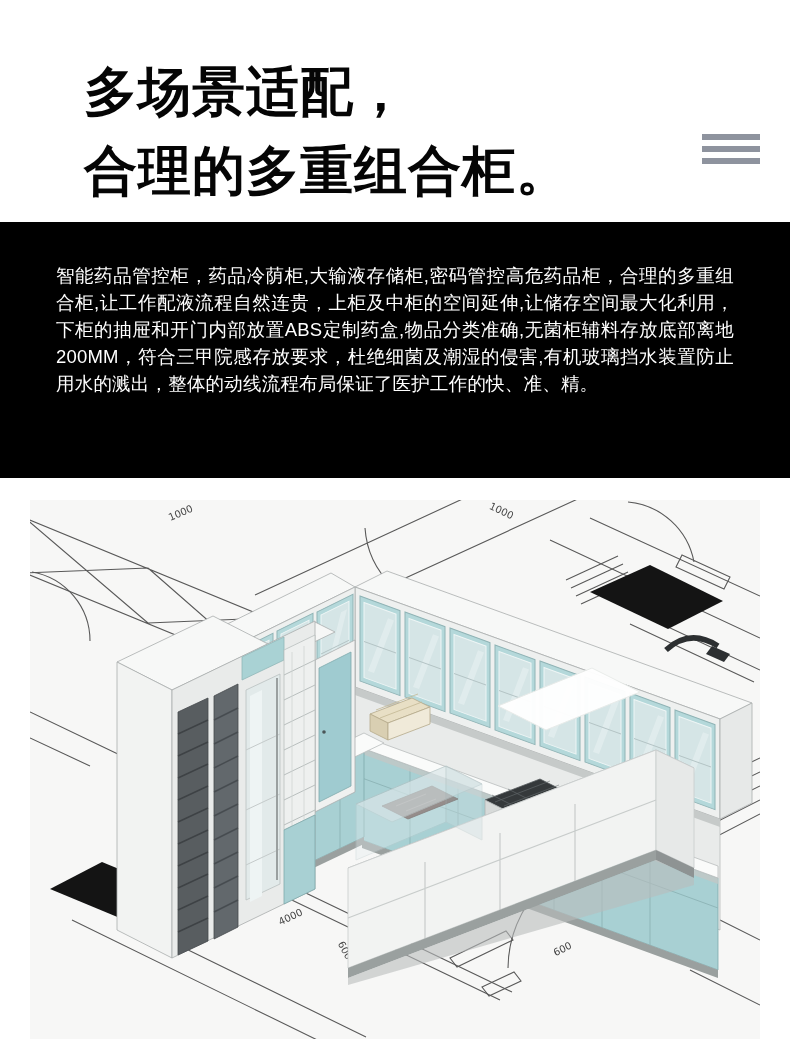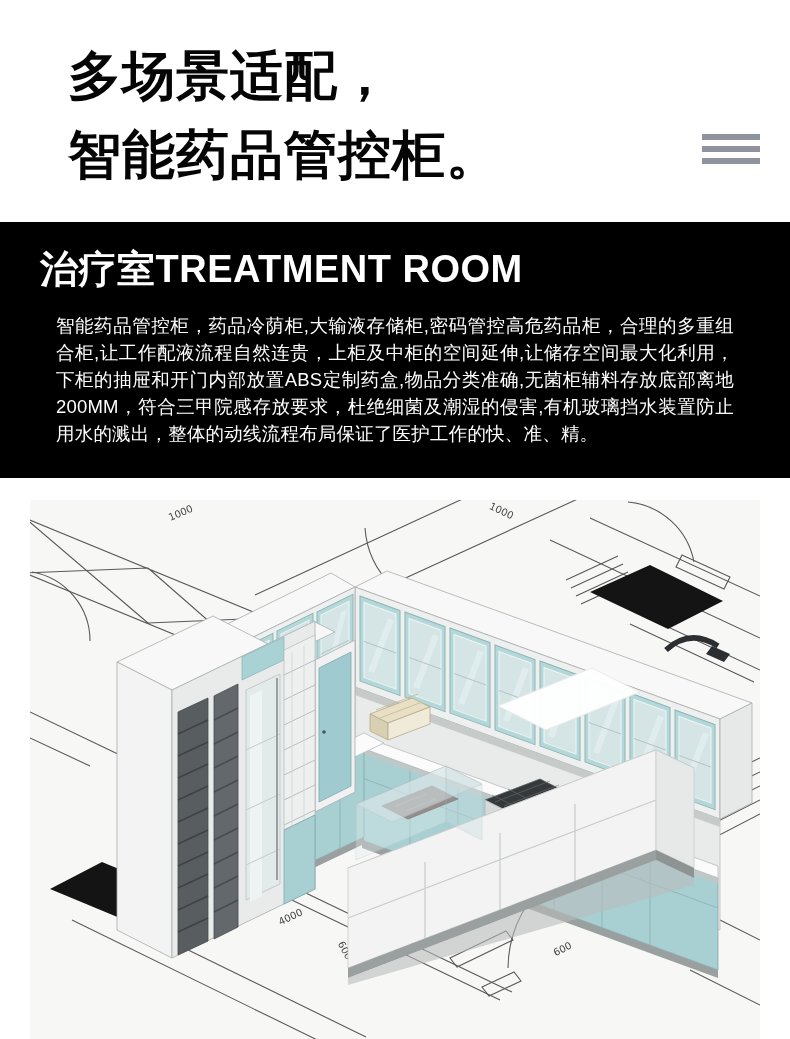--- a/index.html
+++ b/index.html
@@ -2,49 +2,48 @@
 <html><head>
 <meta charset="utf-8">
 <style>
   html,body{margin:0;padding:0;}
   body{
     width:790px;height:1039px;overflow:hidden;background:#ffffff;
     font-family:"Liberation Sans","DejaVu Sans",sans-serif;position:relative;
   }
   
   .hero{position:relative;height:222px;box-sizing:border-box;padding:36px 0 0 68px;background:#ffffff;}
-  .hero h1{margin:0;font-size:53px;line-height:79px;font-weight:900;color:#050505;letter-spacing:1px;}
+  .hero h1{margin:16px;font-size:53px;line-height:79px;font-weight:900;color:#050505;letter-spacing:1px;}
   .menu-deco{position:absolute;top:134px;right:30px;width:58px;}
   .menu-deco .bar{height:6px;background:#8e939e;margin-bottom:6px;}
   .menu-deco .bar:last-child{margin-bottom:0;}
   
   .panel{height:256px;box-sizing:border-box;background:#000000;padding:24px 40px 0 40px;}
   .panel-title{margin:0 0 20px 0;font-size:38px;line-height:46px;font-weight:800;color:#ffffff;letter-spacing:0.5px;}
   .panel-body{margin:16px;font-size:18.5px;line-height:27px;color:#ffffff;text-align:justify;letter-spacing:0.2px;}
   
   .render-section{position:relative;height:561px;background:#ffffff;}
   .render-svg{position:absolute;left:30px;top:22px;width:730px;height:539px;display:block;}
   .plan-label{font-family:"DejaVu Sans",sans-serif;font-size:10px;fill:#454545;}
   .room-label{font-family:"DejaVu Sans",sans-serif;font-size:17px;fill:#3e3e3e;letter-spacing:1px;}
 </style>
 </head>
 <body>
 
 <div class="hero">
   <h1><span>多场景适配，</span><br>
-  <span>智能药品管控柜。</span></h1>
+  <span>合理的多重组合柜。</span></h1>
   <div class="menu-deco">
     <div class="bar"></div>
     <div class="bar"></div>
     <div class="bar"></div>
   </div>
 </div>
 
 <div class="panel">
-  <h2 class="panel-title">治疗室TREATMENT ROOM</h2>
   <p class="panel-body">智能药品管控柜，药品冷荫柜,大输液存储柜,密码管控高危药品柜，合理的多重组合柜,让工作配液流程自然连贵，上柜及中柜的空间延伸,让储存空间最大化利用，下柜的抽屉和开门内部放置ABS定制药盒,物品分类准确,无菌柜辅料存放底部离地200MM，符合三甲院感存放要求，杜绝细菌及潮湿的侵害,有机玻璃挡水装置防止用水的溅出，整体的动线流程布局保证了医护工作的快、准、精。</p>
 </div>
 
 <div class="render-section">
 <svg class="render-svg" viewBox="0 0 730 539">
 
   <rect x="0" y="0" width="730" height="539" fill="#f7f7f6"></rect>
 
   <g stroke="#4c4c4c" stroke-width="1.1" fill="none" opacity="0.92">
 

